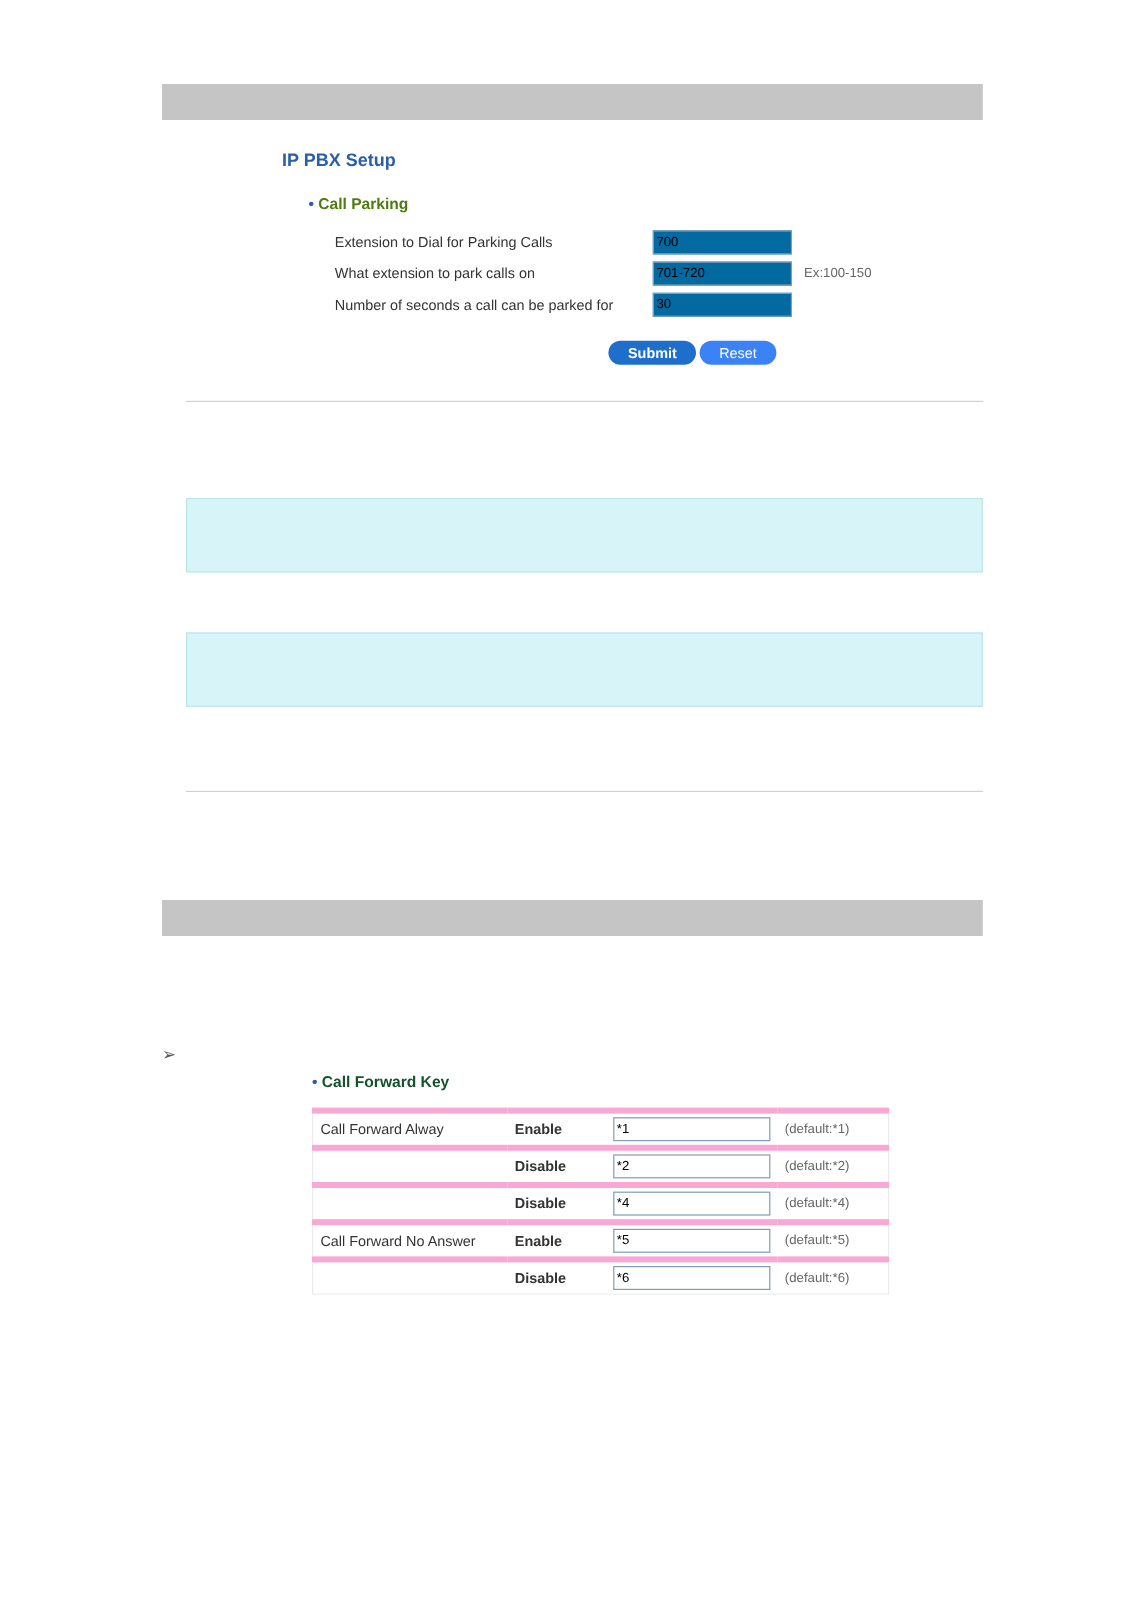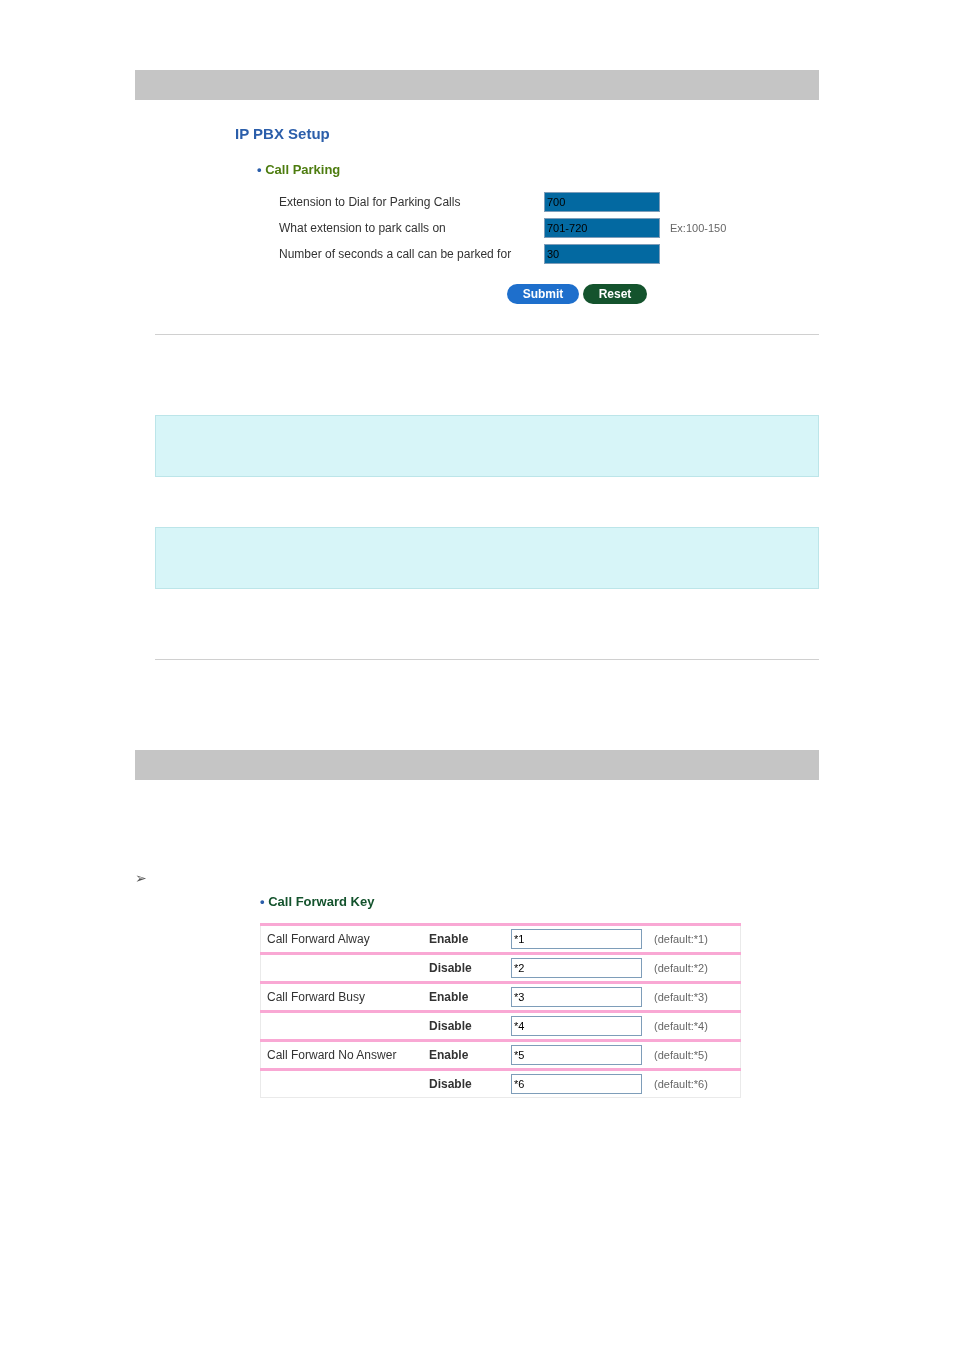--- a/index.html
+++ b/index.html
@@ -73,21 +73,21 @@
     padding: 3px 16px;
     border-radius: 10px;
     font-size: 12px;
     font-weight: bold;
     color: #fff;
     border: none;
     cursor: pointer;
     line-height: 1.2;
   }
   .btn-submit { background: #1e6fcc; }
-  .btn-reset  { background: #14532d; font-weight: bold; border-radius: 10px; }
+  .btn-reset  { background: #3b82f6; font-weight: normal; border-radius: 10px; }
   .hr {
     margin: 30px 135px 30px 155px;
     border: none;
     border-top: 1px solid #d0d0d0;
     height: 0;
   }
   .note-box {
     margin: 10px 135px 0 155px;
     background: #d7f5f8;
     border: 1px solid #bce5e9;
@@ -116,21 +116,21 @@
     font-weight: bold;
   }
   .cfk-table {
     border-collapse: collapse;
     font-size: 12px;
     color: #333;
   }
   .cfk-table td {
     padding: 3px 6px;
     vertical-align: middle;
-    border-top: 3px solid #f9a8d4;
+    border-top: 5px solid #f9a8d4;
     border-bottom: 1px solid #eaeaea;
     margin-top: 32px;
   }
   .cfk-table td.bl { border-left: 1px solid #eaeaea; }
   .cfk-table td.br { border-right: 1px solid #eaeaea; }
   .cfk-table td.name { width: 150px; }
   .cfk-table td.stat { width: 70px; font-weight: bold; }
   .cfk-input {
     width: 125px;
     height: 16px;
@@ -198,26 +198,20 @@
       <td><input class="cfk-input" value="*1" style=""></td>
       <td class="cfk-def br">(default:*1)</td>
     </tr>
     <tr>
       <td class="name bl"></td>
       <td class="stat">Disable</td>
       <td><input class="cfk-input" value="*2" style=""></td>
       <td class="cfk-def br">(default:*2)</td>
     </tr>
     <tr>
-      <td class="name bl">Call Forward Busy</td>
-      <td class="stat">Enable</td>
-      <td><input class="cfk-input" value="*3" style=""></td>
-      <td class="cfk-def br">(default:*3)</td>
-    </tr>
-    <tr>
       <td class="name bl"></td>
       <td class="stat">Disable</td>
       <td><input class="cfk-input" value="*4" style=""></td>
       <td class="cfk-def br">(default:*4)</td>
     </tr>
     <tr>
       <td class="name bl">Call Forward No Answer</td>
       <td class="stat">Enable</td>
       <td><input class="cfk-input" value="*5" style=""></td>
       <td class="cfk-def br">(default:*5)</td>

